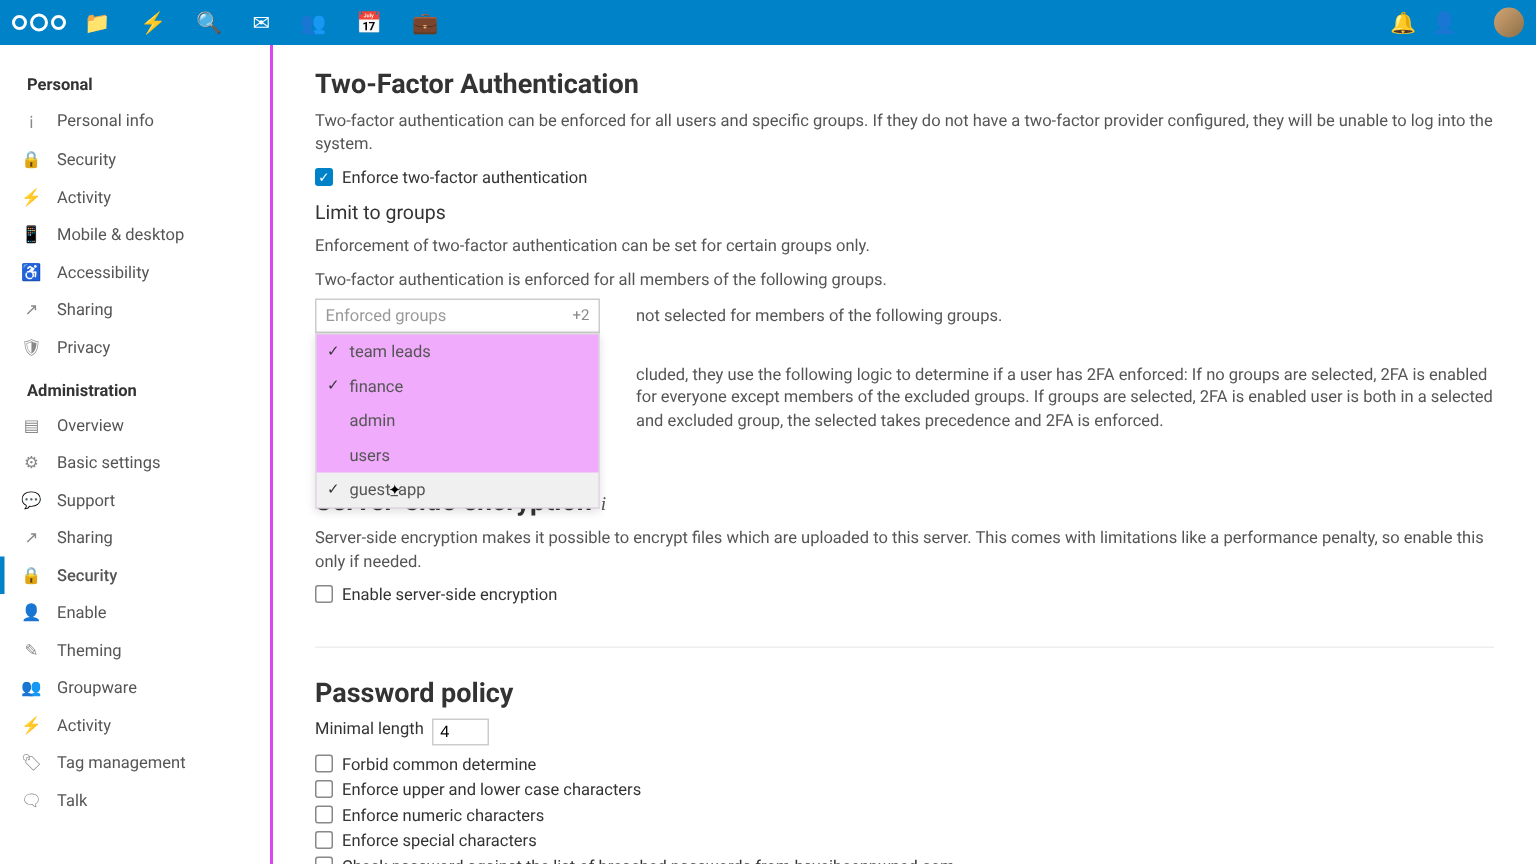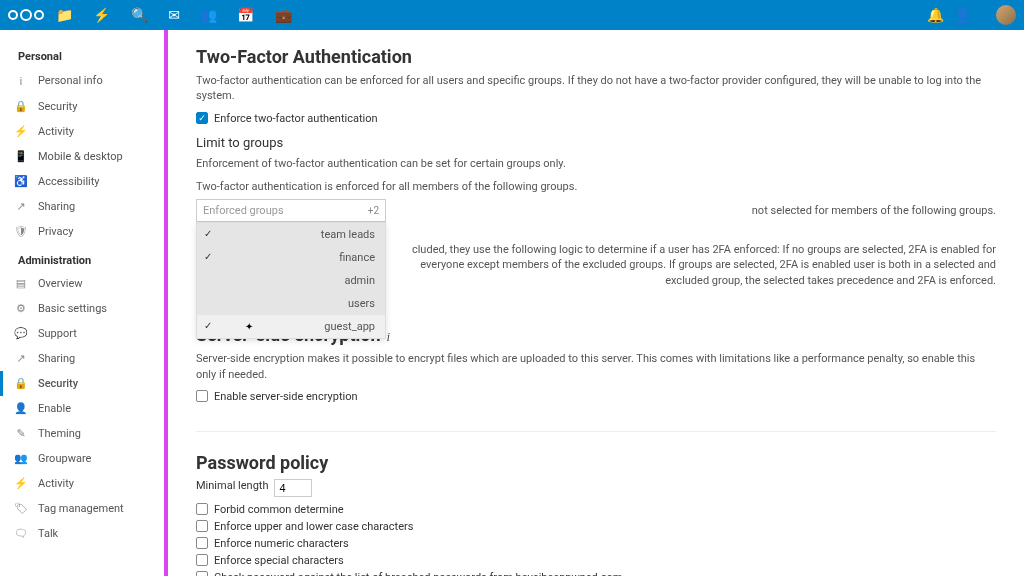--- a/index.html
+++ b/index.html
@@ -7,21 +7,21 @@
 
 .topbar { height: 30px; background: #0082c9; display: flex; align-items: center; padding: 0 8px; }
 .logo { display: flex; align-items: center; gap: 2px; margin-right: 12px; }
 .logo-circle { width: 10px; height: 10px; border: 2px solid #fff; border-radius: 50%; }
 .topbar-icons { display: flex; gap: 20px; }
 .topbar-icon { color: #fff; font-size: 14px; cursor: pointer; }
 .topbar-right { margin-left: auto; display: flex; gap: 14px; align-items: center; }
 .avatar { width: 20px; height: 20px; border-radius: 50%; background: linear-gradient(135deg,#d4a574,#8b6f47); }
 
 .container { display: flex; height: calc(100vh - 30px); }
-.sidebar { width: 168px; border-right: 4px solid #d946ef; padding: 10px 0; overflow-y: auto; }
+.sidebar { width: 182px; border-right: 2px solid #d946ef; padding: 10px 0; overflow-y: auto; }
 .sidebar-heading { font-weight: bold; padding: 4px 18px; font-size: 11px; color: #333; margin-top: 6px; }
 .sidebar-item { display: flex; align-items: center; gap: 10px; padding: 6px 14px; color: #555; cursor: pointer; font-size: 11px; }
 .sidebar-item.active { border-left: 3px solid #0082c9; padding-left: 11px; font-weight: 500; }
 .sidebar-icon { width: 14px; text-align: center; color: #888; font-size: 11px; }
 
 .main { flex: 1; padding: 16px 28px; overflow-y: auto; }
 .section { margin-bottom: 28px; }
 .section h2 { font-size: 18px; font-weight: bold; margin-bottom: 6px; }
 .section h2 .info-icon { font-size: 13px; font-style: italic; font-weight: normal; margin-left: 6px; color: #555; font-family: serif; }
 .section p { font-size: 11px; color: #555; margin-bottom: 8px; line-height: 1.4; }
@@ -30,21 +30,21 @@
 .checkbox { width: 12px; height: 12px; border: 1px solid #888; border-radius: 2px; display: inline-flex; align-items: center; justify-content: center; background: #fff; }
 .checkbox.checked { background: #0082c9; border-color: #0082c9; color: #fff; font-size: 9px; }
 .min-length-row { display: flex; align-items: flex-start; gap: 6px; font-size: 11px; margin-bottom: 6px; }
 .min-length-input { width: 38px; border: 1px solid #ccc; padding: 2px 4px; font-size: 11px; }
 
 
 .tag-input-wrapper { position: relative; display: inline-block; }
 .tag-input { width: 190px; border: 1px solid #ccc; padding: 4px 6px; font-size: 11px; display: flex; justify-content: space-between; align-items: center; background:#fff; }
 .tag-input .placeholder { color: #999; }
 .tag-input .badge { color: #888; font-size: 10px; }
-.dropdown { position: absolute; top: 100%; left: 0; width: 190px; background: #e5e5e5; border: 1px solid #ddd; box-shadow: 0 2px 6px rgba(0,0,0,.12); z-index: 10; }
+.dropdown { position: absolute; top: 100%; left: 0; width: 190px; background: #f0abfc; border: 1px solid #ddd; box-shadow: 0 2px 6px rgba(0,0,0,.12); z-index: 10; }
 .dropdown-item { padding: 5px 10px 5px 22px; font-size: 11px; color: #555; cursor: pointer; position: relative; }
 .dropdown-item.selected::before { content: "✓"; position: absolute; left: 7px; top: 5px; font-size: 10px; color: #333; }
 .dropdown-item.highlight { background: #f0f0f0; }
 .cursor-icon { position: absolute; left: 48px; top: 6px; font-size: 10px; color:#000; }
 
 .divider { border: none; border-top: 1px solid #eee; margin: 14px 0 20px; }
 </style>
 </head>
 <body>
 
@@ -157,21 +157,21 @@
       <h2>Two-Factor Authentication</h2>
       <p>Two-factor authentication can be enforced for all users and specific groups. If they do not have a two-factor provider configured, they will be unable to log into the system.</p>
       <div class="checkbox-row">
         <span class="checkbox checked">✓</span>
         <span>Enforce two-factor authentication</span>
       </div>
       <div class="subheading">Limit to groups</div>
       <p>Enforcement of two-factor authentication can be set for certain groups only.</p>
       <p style="margin-bottom:4px;">Two-factor authentication is enforced for all members of the following groups.</p>
 
-      <div style="display:flex; align-items:flex-start; gap:24px;text-align:right;">
+      <div style="display:flex; align-items:flex-start; gap:24px;">
         <div class="tag-input-wrapper">
           <div class="tag-input">
             <span class="placeholder">Enforced groups</span>
             <span class="badge">+2</span>
           </div>
           <div class="dropdown" id="groups-dropdown">
               <div class="dropdown-item selected">team leads</div>
               <div class="dropdown-item selected">finance</div>
               <div class="dropdown-item">admin</div>
               <div class="dropdown-item">users</div>

